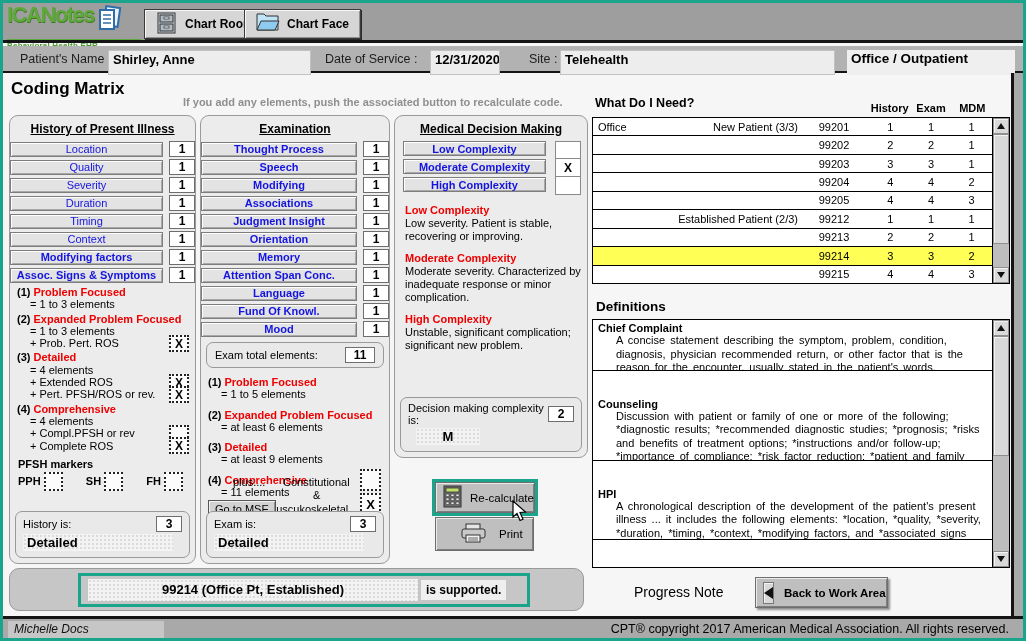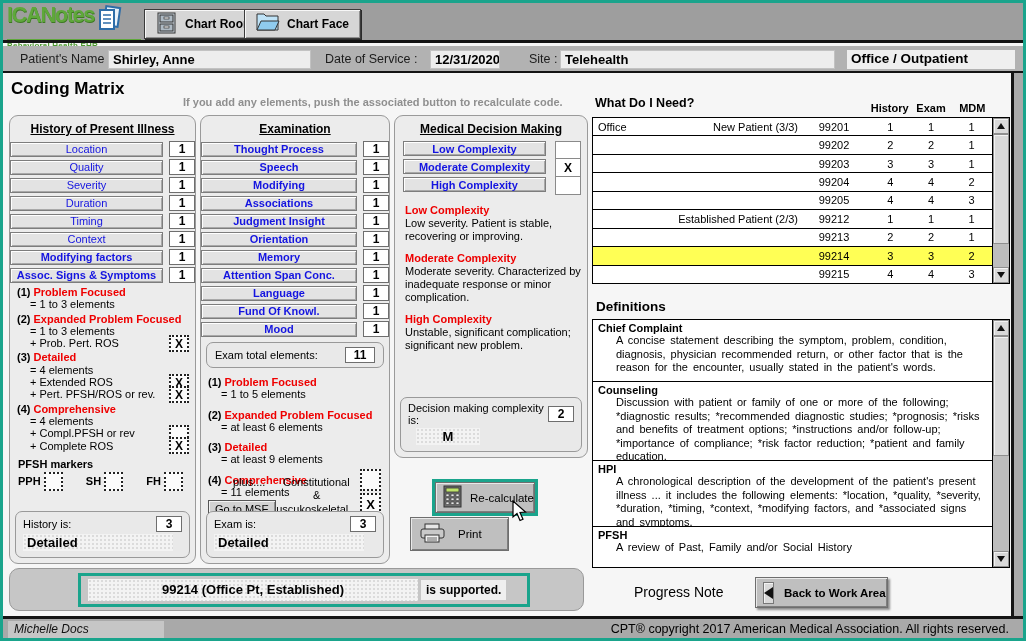--- a/index.html
+++ b/index.html
@@ -21,21 +21,21 @@
             box-shadow:inset 1px 1px 0 #F7F7F7, inset -1px -1px 0 #8F8F8F, 1px 1px 0 #2a2a2a;
             display:flex; align-items:center; gap:7px; padding:0 11px; font-weight:bold;
             font-size:12px; color:#000; cursor:default; white-space:nowrap; }
   #btn-chart-room { left:141px; }
   #btn-chart-face { left:241px; }
 
   
   .pt-bar { position:absolute; left:0; top:43px; width:100%; height:27px; background:#B2B2B2;
             border-bottom:2px solid #141414; font-size:12.5px; color:#1c1c1c; }
   .pt-lbl { position:absolute; top:6px; white-space:nowrap; }
-  .pt-field { position:absolute; top:4px; height:19px; background:#EDEDED; border:1px solid #c2c2c2;
+  .pt-field { position:absolute; top:4px; height:25px; background:#EDEDED; border:1px solid #c2c2c2;
               font-weight:bold; font-size:13px; color:#000; padding:1px 4px 0; white-space:nowrap; overflow:hidden; }
   #f-name-lbl { left:17px; } #f-name { left:105px; width:203px; }
   #f-dos-lbl { left:322px; } #f-dos { left:427px; width:70px; }
   #f-site-lbl { left:526px; } #f-site { left:557px; width:275px; }
   #f-setting { right:8px; width:168px; background:#EFEFEF; border:none; font-size:13.5px; }
 
   
   .right-strip { position:absolute; top:70px; right:0; width:9px; bottom:22px; background:#A9A9A9; }
   .right-edge  { position:absolute; top:70px; right:9px; width:3px; bottom:22px; background:#141414; }
 
@@ -116,23 +116,23 @@
               box-shadow:inset 1px 1px 0 #f2f2f2, inset -1px -1px 0 #8f8f8f; font-size:11px;
               padding:2px 6px; color:#000; white-space:nowrap; }
 
   
   #btn-recalc { position:absolute; left:429px; top:476px; width:106px; height:37px;
                 border:3px solid #1AA48C; background:#BFBFBF; }
   .bevel-inner { width:100%; height:100%; border:1px solid #6e6e6e;
                  box-shadow:inset 1px 1px 0 #E9E9E9, inset -1px -1px 0 #7e7e7e;
                  display:flex; align-items:center; gap:8px; padding:0 7px; font-size:11.5px;
                  color:#000; white-space:nowrap; }
-  #btn-print { position:absolute; left:407px; top:514px; width:99px; height:34px; background:#BFBFBF;
+  #btn-print { position:absolute; left:432px; top:514px; width:99px; height:34px; background:#BFBFBF;
                border:1px solid #6e6e6e; box-shadow:inset 1px 1px 0 #E9E9E9, inset -1px -1px 0 #7e7e7e;
-               display:flex; align-items:center; gap:12px; padding:0 8px; font-size:11.5px; white-space:nowrap; }
+               display:flex; align-items:center; gap:12px; padding:0 24px; font-size:11.5px; white-space:nowrap; }
   #cursor { position:absolute; left:509px; top:497px; z-index:9; }
 
   
   #result-bar { position:absolute; left:6px; top:565px; width:575px; height:43px; background:#C6C6C6;
                 border:1px solid #999; border-radius:10px; }
   #supported-box { position:absolute; left:68px; top:4px; width:452px; height:34px;
                    border:3px solid #1AA48C; display:flex; align-items:center; gap:3px; padding:4px 7px; }
   .code-field { width:330px; height:22px; text-align:center; font-weight:bold; font-size:13px;
                 line-height:22px; white-space:nowrap; }
   .supported-lbl { font-weight:bold; font-size:12px; background:#EFEFEF; padding:3px 5px; white-space:nowrap; }
@@ -166,21 +166,21 @@
   .tri-lf { width:0; height:0; border-top:6px solid transparent; border-bottom:6px solid transparent;
             border-right:9px solid #111; }
 
   
   #defs-title { position:absolute; left:593px; top:296px; font-weight:bold; font-size:13.5px; }
   #defs-src { position:absolute; left:656px; top:289px; width:352px; font-size:10px; color:#8a8a8a;
               line-height:12px; }
   #defs-src .src-link { text-decoration:underline; }
   #defs-box { position:absolute; left:589px; top:316px; width:418px; height:249px; background:#fff;
               border:1px solid #000; display:flex; }
-  .def-rows { flex:1; display:flex; flex-direction:column; overflow:hidden; }
+  .def-rows { flex:1; display:flex; flex-direction:column; overflow:hidden;gap:25px; }
   .def-entry { border-bottom:1px solid #000; padding:2px 5px 0; overflow:hidden; }
   .def-entry:nth-of-type(1) { height:62px; }
   .def-entry:nth-of-type(2) { height:79px; }
   .def-entry:nth-of-type(3) { height:66px; }
   .def-entry:nth-of-type(4) { flex:1; border-bottom:none; }
   .def-term { font-weight:bold; font-size:11px; }
   .def-text { font-size:11px; line-height:13.5px; margin-left:18px; word-spacing:2px; }
 
   
   #progress-note { position:absolute; left:631px; top:581px; font-size:14px; }

